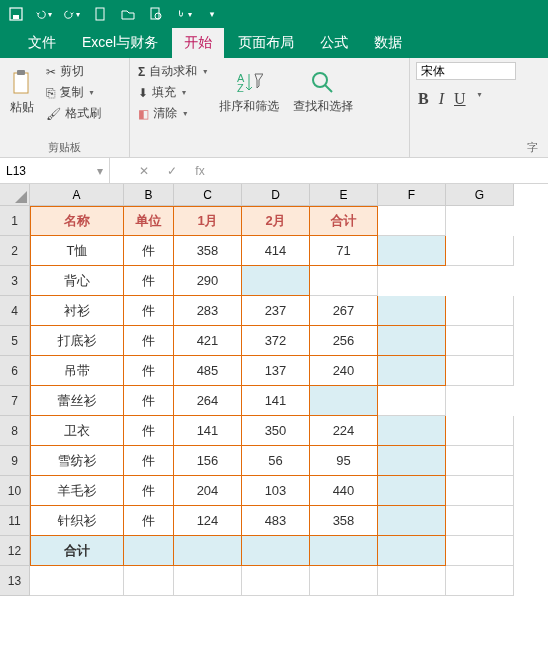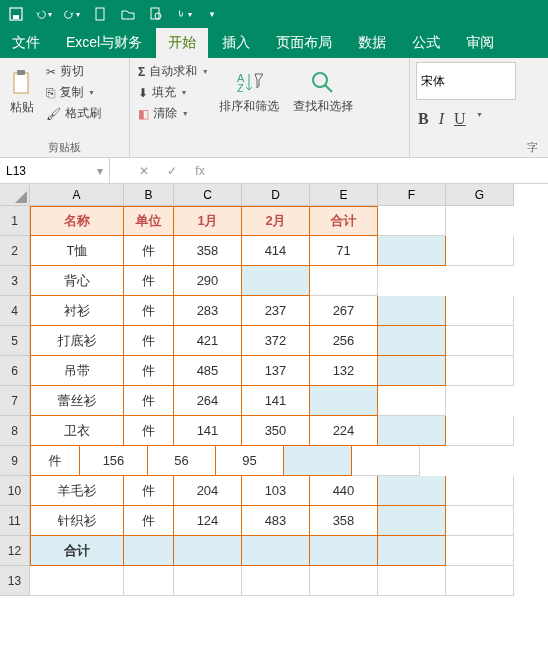--- a/index.html
+++ b/index.html
@@ -1,34 +1,34 @@
 <!DOCTYPE html>
 <html><head>
 <meta charset="utf-8">
 <style>
 * { box-sizing: border-box; margin: 0; padding: 0; }
 body { font-family: "Microsoft YaHei", Arial, sans-serif; font-size: 12px; background: #fff; width: 548px; overflow: hidden; }
 
 .titlebar { background: #018a64; height: 28px; display: flex; align-items: center; padding: 0 8px; gap: 12px; }
 .titlebar .icon { color: #cce; width: 16px; height: 16px; display: inline-flex; align-items: center; justify-content: center; }
 
-.tabs { background: #018a64; display: flex; align-items: flex-end; height: 30px; padding-left: 0; gap: 2px; }
+.tabs { background: #018a64; display: flex; align-items: flex-end; height: 30px; padding-left: 16px; gap: 2px; }
 .tab { color: #fff; padding: 6px 12px; font-size: 14px; cursor: pointer; }
-.tab.active { background: #f1f1f1; color: #4d7c0f; }
+.tab.active { background: #f1f1f1; color: #be185d; }
 
 .ribbon { background: #f1f1f1; border-bottom: 1px solid #d4d4d4; display: flex; height: 100px; }
 .ribbon-group { border-right: 1px solid #d4d4d4; padding: 4px 6px 2px; display: flex; flex-direction: column; justify-content: space-between; }
 .ribbon-group .label { text-align: center; font-size: 11px; color: #666; padding-top: 2px; }
 .ribbon-row { display: flex; gap: 6px; align-items: center; }
 .ribbon-col { display: flex; flex-direction: column; gap: 2px; }
 .ribbon-item { display: flex; align-items: center; gap: 4px; font-size: 12px; color: #444; padding: 1px 2px; white-space: nowrap; }
 .big-btn { display: flex; flex-direction: column; align-items: center; gap: 2px; font-size: 12px; color: #444; padding: 2px 4px; }
 .dropdown-arrow { font-size: 8px; color: #666; margin-left: 2px; }
 
-.fontbox { border: 1px solid #ccc; background: #fff; width: 100px; height: 38px; padding: 0 4px; font-size: 12px; }
+.fontbox { border: 1px solid #ccc; background: #fff; width: 100px; height: 18px; padding: 0 4px; font-size: 12px; }
 .fmt-btns { display: flex; gap: 10px; padding: 4px 2px; }
 .fmt-btn { font-family: "Times New Roman", serif; font-size: 16px; color: #444; }
 
 .namebar { display: flex; border-bottom: 1px solid #d4d4d4; height: 26px; align-items: center; background: #fff; }
 .namebox { width: 110px; border-right: 1px solid #d4d4d4; padding: 12px 6px; font-size: 12px; height: 100%; display: flex; align-items: center; }
 .namebar .nb-icon { width: 28px; text-align: center; color: #999; font-size: 12px; }
 .formula { flex: 1; padding: 2px 6px; }
 
 .sheet { display: flex; }
 .rowhdrs { display: flex; flex-direction: column; }
@@ -94,25 +94,23 @@
       </svg>
       <span class="dropdown-arrow" style="color:#fff">▾</span>
     </span>
   <span class="icon" style="color:#fff;font-size:9px">▾</span>
 </div>
 
 <div class="tabs" id="tabs">
     <div class="tab">文件</div>
     <div class="tab">Excel与财务</div>
     <div class="tab active">开始</div>
-    <div class="tab">插入</div>
     <div class="tab">页面布局</div>
+    <div class="tab">公式</div>
     <div class="tab">数据</div>
-    <div class="tab">公式</div>
-    <div class="tab">审阅</div>
   </div>
 
 <div class="ribbon">
   <div class="ribbon-group" style="width:130px">
     <div class="ribbon-row">
       <div class="big-btn">
         <svg width="24" height="28">
             <rect x="4" y="4" width="14" height="20" fill="#fff" stroke="#c99b4a"></rect>
             <rect x="7" y="1" width="8" height="5" rx="1" fill="#888"></rect>
           </svg>
@@ -271,21 +269,21 @@
           <div class="cell colD datacell">372</div>
           <div class="cell colE datacell">256</div>
           <div class="cell colF datacell lightblue"></div>
           <div class="cell colG "></div>
         </div>
         <div class="row ">
           <div class="cell colA datacell">吊带</div>
           <div class="cell colB datacell">件</div>
           <div class="cell colC datacell">485</div>
           <div class="cell colD datacell">137</div>
-          <div class="cell colE datacell">132</div>
+          <div class="cell colE datacell">240</div>
           <div class="cell colF datacell lightblue"></div>
           <div class="cell colG "></div>
         </div>
         <div class="row ">
           <div class="cell colA datacell">蕾丝衫</div>
           <div class="cell colB datacell">件</div>
           <div class="cell colC datacell">264</div>
           <div class="cell colD datacell">141</div>
           <div class="cell colF datacell lightblue"></div>
           <div class="cell colG "></div>
@@ -293,20 +291,21 @@
         <div class="row ">
           <div class="cell colA datacell">卫衣</div>
           <div class="cell colB datacell">件</div>
           <div class="cell colC datacell">141</div>
           <div class="cell colD datacell">350</div>
           <div class="cell colE datacell">224</div>
           <div class="cell colF datacell lightblue"></div>
           <div class="cell colG "></div>
         </div>
         <div class="row ">
+          <div class="cell colA datacell">雪纺衫</div>
           <div class="cell colB datacell">件</div>
           <div class="cell colC datacell">156</div>
           <div class="cell colD datacell">56</div>
           <div class="cell colE datacell">95</div>
           <div class="cell colF datacell lightblue"></div>
           <div class="cell colG "></div>
         </div>
         <div class="row ">
           <div class="cell colA datacell">羊毛衫</div>
           <div class="cell colB datacell">件</div>

